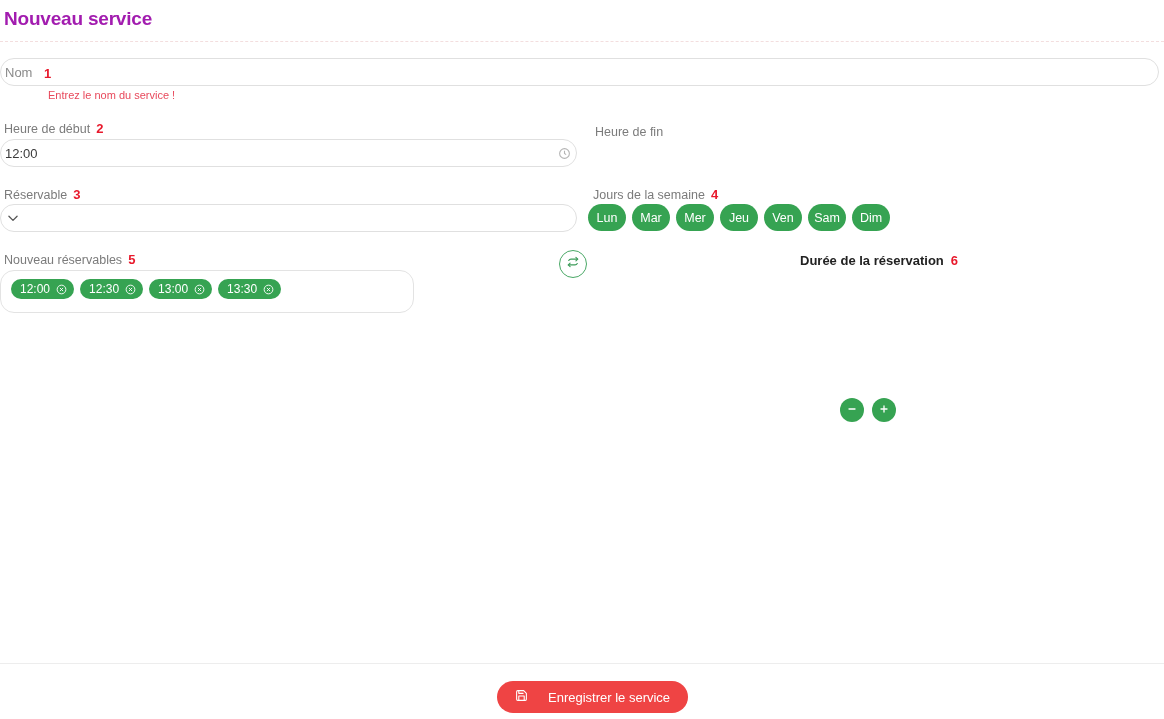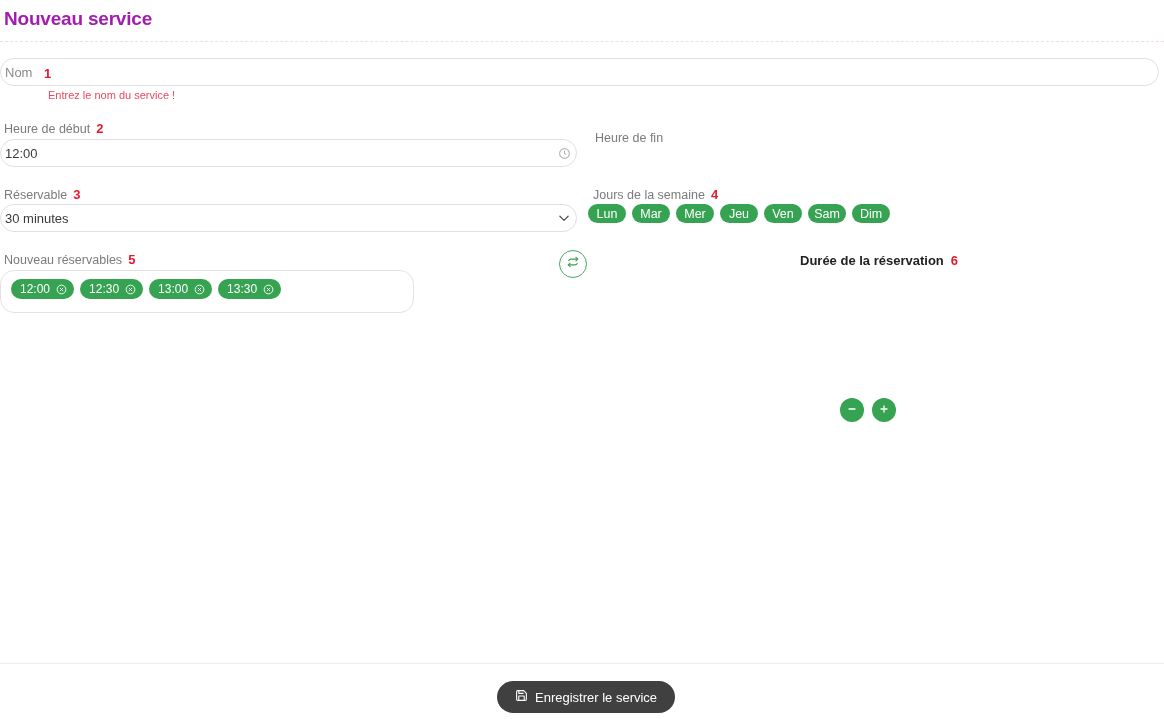--- a/index.html
+++ b/index.html
@@ -55,21 +55,21 @@
   }
   .err-text {
     position: absolute;
     font-size: 11px; color: #e8495c;
     white-space: nowrap;
   }
 
   
   .days-row { position: absolute; display: flex; gap: 6px; }
   .day-pill {
-    width: 38px; height: 19px; border-radius: 14px;
+    width: 38px; height: 27px; border-radius: 14px;
     background: #36a352; color: #fff;
     display: flex; align-items: center; justify-content: center;
     font-size: 12.5px;
     cursor: pointer;
   }
 
   
   .chips-box {
     position: absolute;
     border: 1px solid #e3e3e3;
@@ -120,23 +120,23 @@
   }
 
   
   .footer-divider {
     position: absolute; left: 0; top: 663px; width: 1164px; height: 0;
     border-top: 1px solid #ededed;
   }
   .save-btn {
     position: absolute;
     height: 32px; border-radius: 16px;
-    background: #404040; border: none;
+    background: #ef4444; border: none;
     color: #ffffff;
-    display: flex; align-items: center; justify-content: center; gap: 7px;
+    display: flex; align-items: center; justify-content: center; gap: 20px;
     padding: 0 18px;
     font-size: 13px;
     cursor: default;
   }
 </style>
 </head>
 <body>
 
 <div class="page">
 
@@ -157,29 +157,28 @@
   <div class="pill-input" style="left:0px; top:139px; width:577px;">
     <span class="val">12:00</span>
     <span class="right-icon">
       <svg width="13" height="13" viewBox="0 0 24 24" fill="none" stroke="currentColor" stroke-width="2">
         <circle cx="12" cy="12" r="9"></circle>
           <path d="M12 7v5l3 2"></path>
       </svg>
     </span>
   </div>
 
-  <div class="field-label" style="left:595px; top:131px;">
+  <div class="field-label" style="left:595px; top:125px;">
     <span>Heure de fin</span>
   </div>
 
   <div class="field-label" style="left:4px; top:187px;">
     <span>Réservable</span><span class="marker">3</span>
   </div>
   <div class="pill-input" style="left:0px; top:204px; width:577px;">
-    <span class="val">30 minutes</span>
     <span class="right-icon">
       <svg width="14" height="14" viewBox="0 0 24 24" fill="none" stroke="#555" stroke-width="2.2" stroke-linecap="round" stroke-linejoin="round">
         <path d="M5 9l7 7 7-7"></path>
       </svg>
     </span>
   </div>
 
   <div class="field-label" style="left:593px; top:187px;">
     <span>Jours de la semaine</span><span class="marker">4</span>
   </div>

